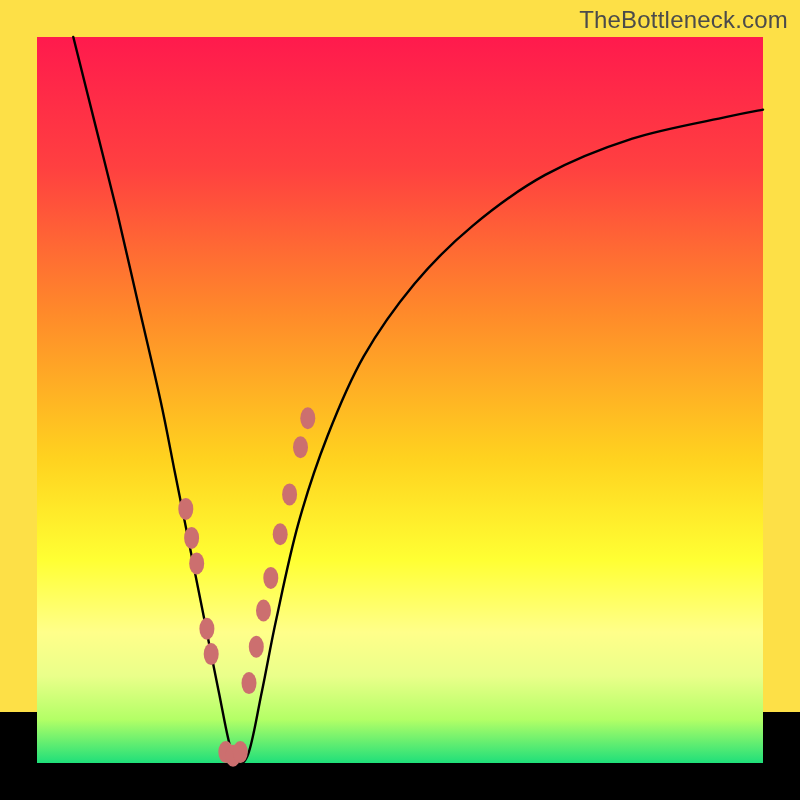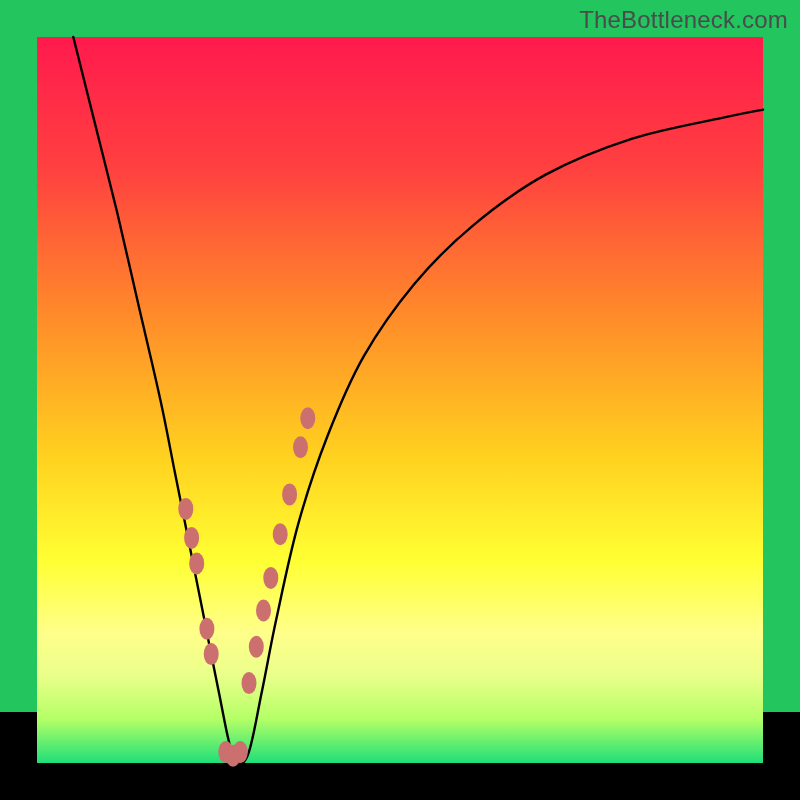--- a/index.html
+++ b/index.html
@@ -10,21 +10,21 @@
     overflow: hidden;
     background: #000;
     font-family: Arial, Helvetica, sans-serif;
   }
   .frame {
     position: absolute;
     left: 0;
     top: 0;
     width: 800px;
     height: 712px;
-    background: #22c55e;
+    background: #fde047;
   }
   .plot {
     position: absolute;
     left: 37px;
     top: 37px;
     width: 726px;
     height: 726px;
     
   }
   .watermark {

